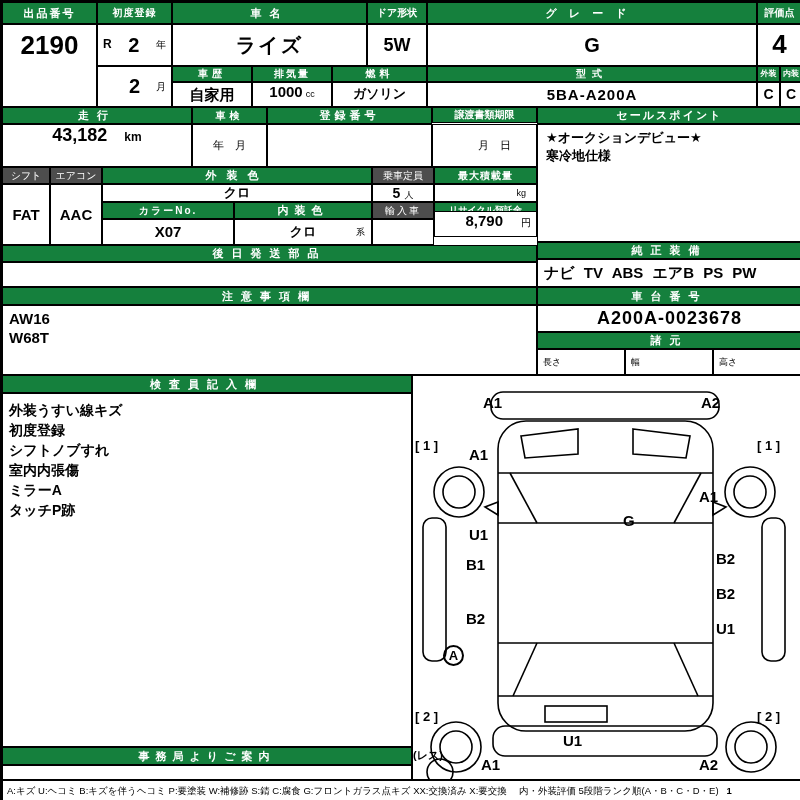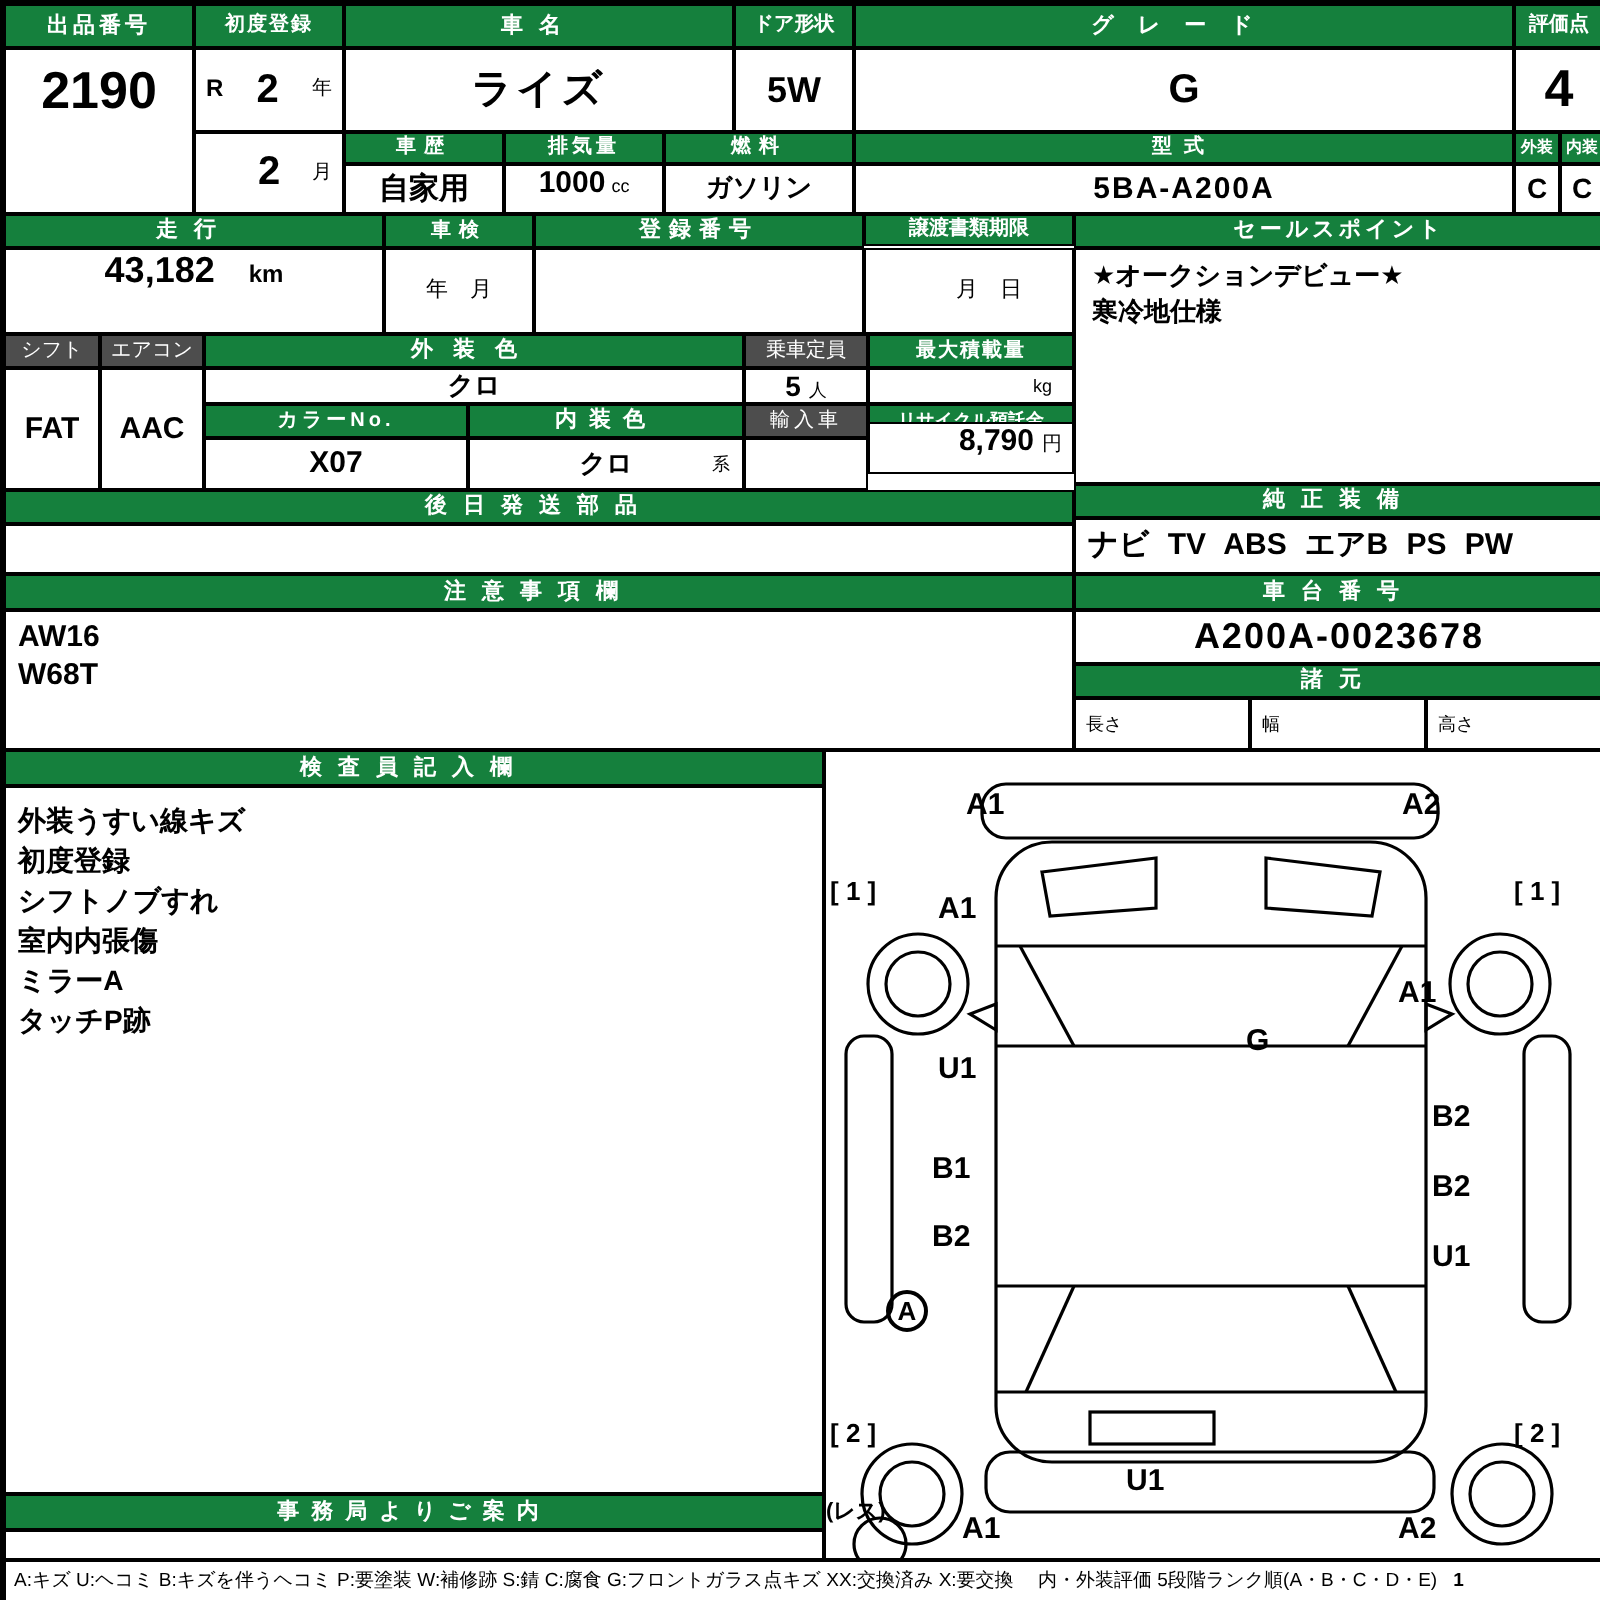--- a/index.html
+++ b/index.html
@@ -109,21 +109,21 @@
   <div class="c h ls6" style="left:232px;top:200px;width:138px;height:17px">内装色</div>
   <div class="c g f10 ls2" style="left:370px;top:200px;width:62px;height:17px">輸入車</div>
   <div class="c h f9" style="left:432px;top:200px;width:103px;height:17px">リサイクル預託金</div>
 
   <div class="c b f15" style="left:100px;top:217px;width:132px;height:26px">X07</div>
   <div class="c" style="left:232px;top:217px;width:138px;height:26px">
     <span class="b f13">クロ</span>
     <span class="f9" style="position:absolute;right:6px">系</span>
   </div>
   <div class="c" style="left:370px;top:217px;width:62px;height:26px"></div>
-  <div class="c base right" style="left:432px;top:209px;width:103px;height:26px;padding-right:5px;gap:4px">
+  <div class="c base right" style="left:432px;top:209px;width:103px;height:26px;padding-right:5px;gap:18px">
     <span class="b f15">8,790</span>
     <span class="f10">円</span>
   </div>
 
   <div class="c h ls8" style="left:0;top:243px;width:535px;height:17px">後日発送部品</div>
   <div class="c" style="left:0;top:260px;width:535px;height:25px"></div>
   <div class="c h ls8" style="left:535px;top:240px;width:265px;height:17px">純正装備</div>
   <div class="c b f15 left" style="left:535px;top:257px;width:265px;height:28px;padding-left:6px;word-spacing:5px">ナビ TV ABS エアB PS PW</div>
 
   <div class="c h ls8" style="left:0;top:285px;width:535px;height:18px">注意事項欄</div>
@@ -191,21 +191,21 @@
       </g>
     </svg>
     <div class="dlabels">
         <span class="dlabel code" style="left: 70px; top: 18px;">A1</span>
         <span class="dlabel code" style="left: 288px; top: 18px;">A2</span>
         <span class="dlabel bracket" style="left: 2px; top: 62px;">[ 1 ]</span>
         <span class="dlabel code" style="left: 56px; top: 70px;">A1</span>
         <span class="dlabel bracket" style="left: 344px; top: 62px;">[ 1 ]</span>
         <span class="dlabel code" style="left: 286px; top: 112px;">A1</span>
         <span class="dlabel code" style="left: 56px; top: 150px;">U1</span>
-        <span class="dlabel code" style="left: 53px; top: 180px; margin-top: 20px;">B1</span>
+        <span class="dlabel code" style="left: 53px; top: 180px;">B1</span>
         <span class="dlabel code" style="left: 210px; top: 136px;">G</span>
         <span class="dlabel code" style="left: 303px; top: 174px;">B2</span>
         <span class="dlabel code" style="left: 303px; top: 209px;">B2</span>
         <span class="dlabel code" style="left: 53px; top: 234px;">B2</span>
         <span class="dlabel code" style="left: 303px; top: 244px;">U1</span>
         <span class="dlabel circled" style="left: 30px; top: 269px;">A</span>
         <span class="dlabel bracket" style="left: 2px; top: 333px;">[ 2 ]</span>
         <span class="dlabel bracket" style="left: 344px; top: 333px;">[ 2 ]</span>
         <span class="dlabel code" style="left: 150px; top: 356px;">U1</span>
         <span class="dlabel code" style="left: 68px; top: 380px;">A1</span>

